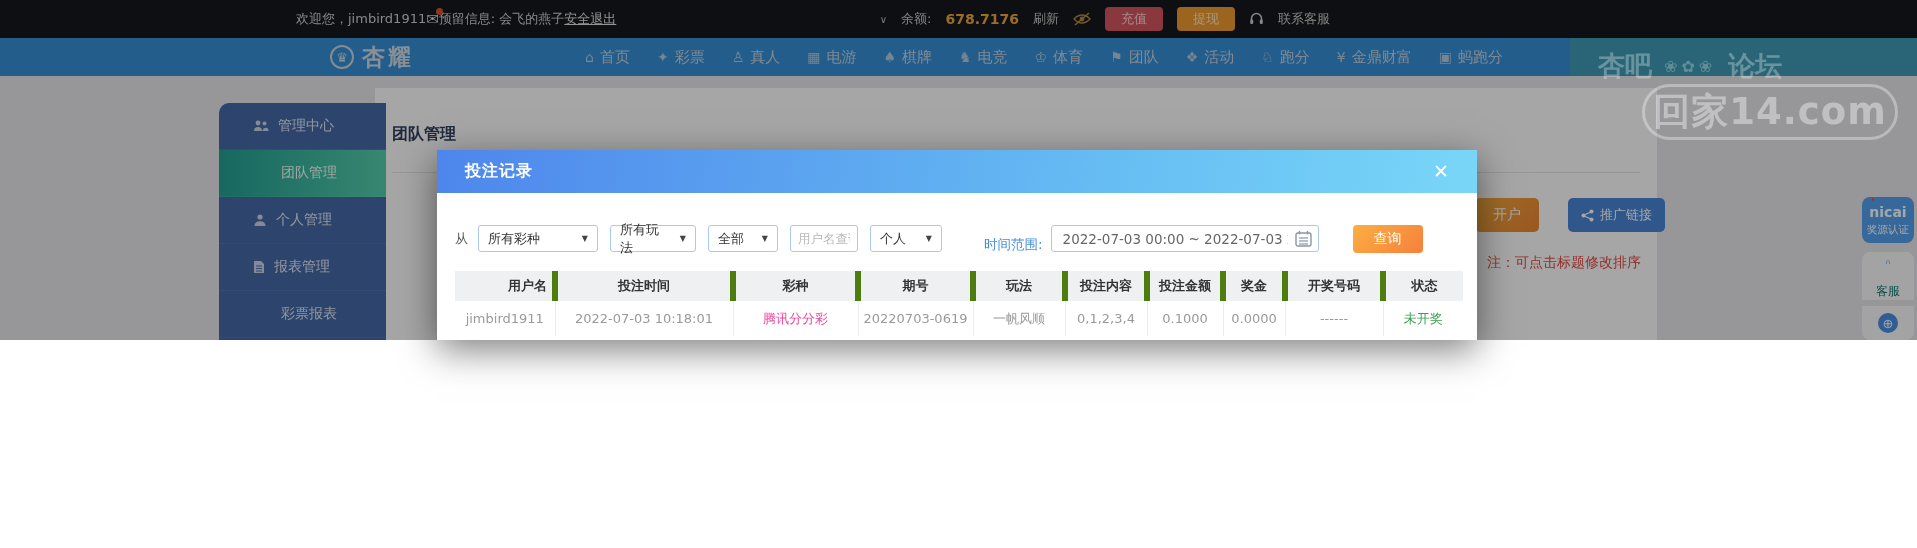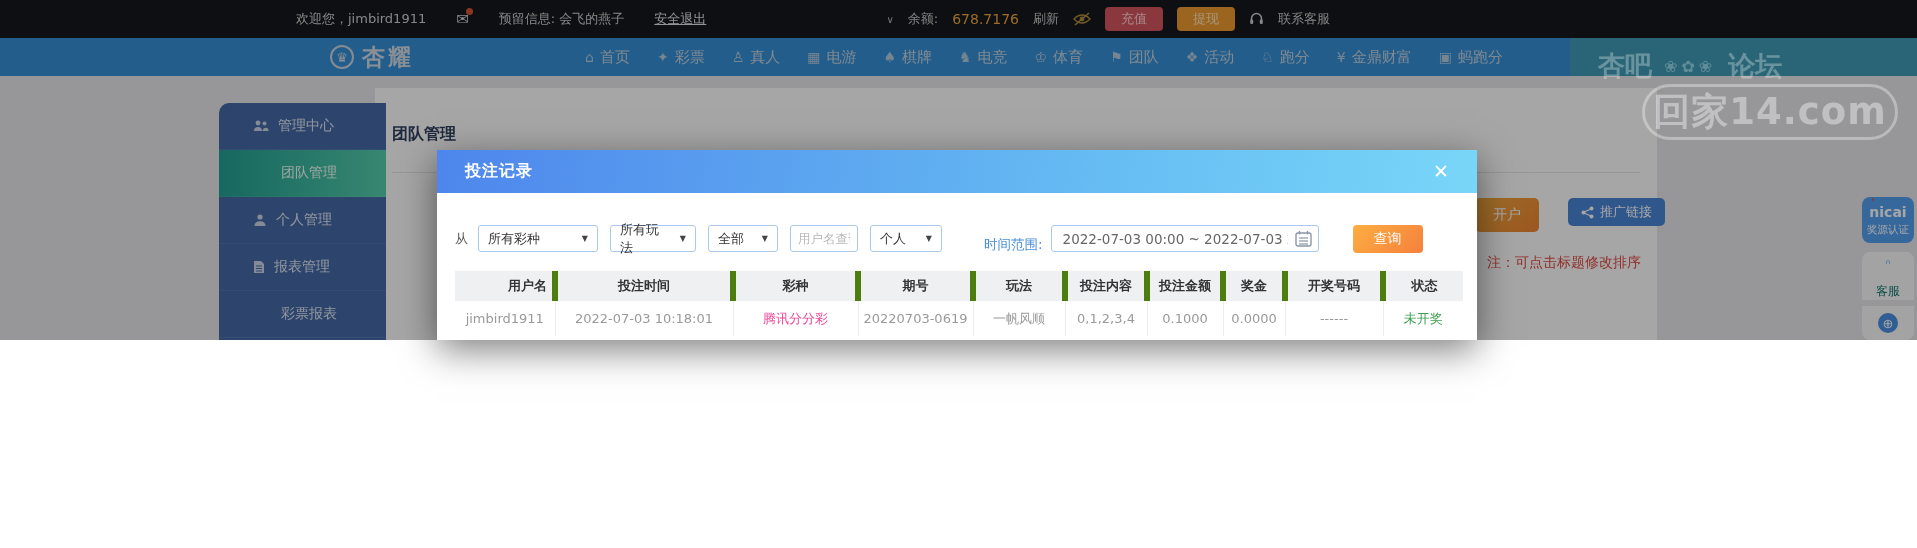--- a/index.html
+++ b/index.html
@@ -1,27 +1,27 @@
 <!DOCTYPE html>
 <html><head>
 <meta charset="utf-8">
 <style>
   * { margin:0; padding:0; box-sizing:border-box; }
   body { background:#fff; font-family:"DejaVu Sans","Liberation Sans",sans-serif; }
   .page { position:relative; width:1917px; height:548px; background:#fff; overflow:hidden; }
 
   
   .topbar { position:absolute; left:0; top:0; width:100%; height:38px; background:#16181d; z-index:10; }
-  .tb-left { position:absolute; left:296px; top:0; height:38px; display:flex; align-items:center; gap:30px; font-size:13px; color:#cfcfcf; }
+  .tb-left { position:absolute; left:296px; top:0; height:38px; display:flex; align-items:center; font-size:13px; color:#cfcfcf; }
   .tb-mail { position:relative; font-size:15px; color:#d8d8d8; }
   .tb-mail .dot { position:absolute; right:-4px; top:-2px; width:7px; height:7px; border-radius:50%; background:#d9542e; }
   .tb-logout { text-decoration:underline; color:#e2e2e2; }
   .tb-right { position:absolute; right:587px; top:0; height:38px; display:flex; align-items:center; gap:14px; font-size:13px; color:#c9c9c9; }
   .tb-caret { font-size:10px; color:#bbb; }
-  .tb-balance-num { color:#f0a63c; font-size:14px; }
+  .tb-balance-num { color:#f0a63c; font-size:14px;font-weight:bold; }
   .tb-btn { border:none; border-radius:4px; height:24px; padding:0 16px; font-size:13px; cursor:pointer; }
   .tb-btn.deposit { background:#d5575e; color:#ffd0d2; }
   .tb-btn.withdraw { background:#ef9a31; color:#ffe9bd; }
   .tb-eye svg, .tb-headset svg { display:block; }
 
   
   .navbar { position:absolute; left:0; top:38px; width:100%; height:38px; background:#3590d8; z-index:10; }
   .nav-teal { position:absolute; left:1570px; top:0; width:347px; height:38px; background:#3f9cb5; }
   .logo { position:absolute; left:330px; top:0; height:38px; display:flex; align-items:center; gap:8px; color:#d3dce5; }
   .logo-emblem { width:24px; height:24px; border:2px solid #cdd6df; border-radius:50%; display:flex; align-items:center; justify-content:center; font-size:13px; }
@@ -29,21 +29,21 @@
   .nav-menu { position:absolute; left:585px; top:0; height:38px; display:flex; align-items:center; gap:27px; }
   .nav-item { display:flex; align-items:center; gap:6px; color:#c6d3de; font-size:15px; cursor:pointer; white-space:nowrap; }
   .nav-item .nicon { font-size:14px; opacity:.9; }
 
   
   .content { position:absolute; left:0; top:76px; width:100%; height:264px; background:#e9e9ec; }
   .card { position:absolute; left:375px; top:88px; width:1282px; height:252px; background:#fff; }
   .page-title { position:absolute; left:392px; top:124px; font-size:16px; font-weight:bold; color:#31415f; z-index:11; }
   .card-divider { position:absolute; left:392px; top:172px; width:1248px; height:1px; background:#e6e6e6; z-index:11; }
   .btn-kaihu { position:absolute; left:1475px; top:198px; height:34px; padding:0 18px; background:linear-gradient(135deg,#f5ae3f,#ef8432); border:none; border-radius:5px; color:#fff; font-size:14px; z-index:11; cursor:pointer; }
-  .btn-promo { position:absolute; left:1568px; top:198px; height:28px; padding:0 13px; background:#4a86d8; border:none; border-radius:5px; color:#fff; font-size:13px; display:flex; align-items:center; gap:6px; z-index:11; cursor:pointer; }
+  .btn-promo { position:absolute; left:1568px; top:198px; height:34px; padding:0 13px; background:#4a86d8; border:none; border-radius:5px; color:#fff; font-size:13px; display:flex; align-items:center; gap:6px; z-index:11; cursor:pointer; }
   .sort-note { position:absolute; left:1487px; top:254px; font-size:14px; color:#e04a42; z-index:11; }
 
   
   .sidebar { position:absolute; left:219px; top:103px; width:167px; height:237px; background:#456aa8; border-radius:10px 0 0 0; z-index:12; overflow:hidden; }
   .sb-item { height:47px; display:flex; align-items:center; gap:9px; padding-left:34px; color:#dfe6f2; font-size:14px; border-bottom:1px solid rgba(255,255,255,.07); cursor:pointer; }
   .sb-item.sub { padding-left:62px; }
   .sb-item.active { background:linear-gradient(90deg,#23a195,#55cfad); color:#f0fff8; }
   .sb-item svg { flex:0 0 auto; }
 
   

